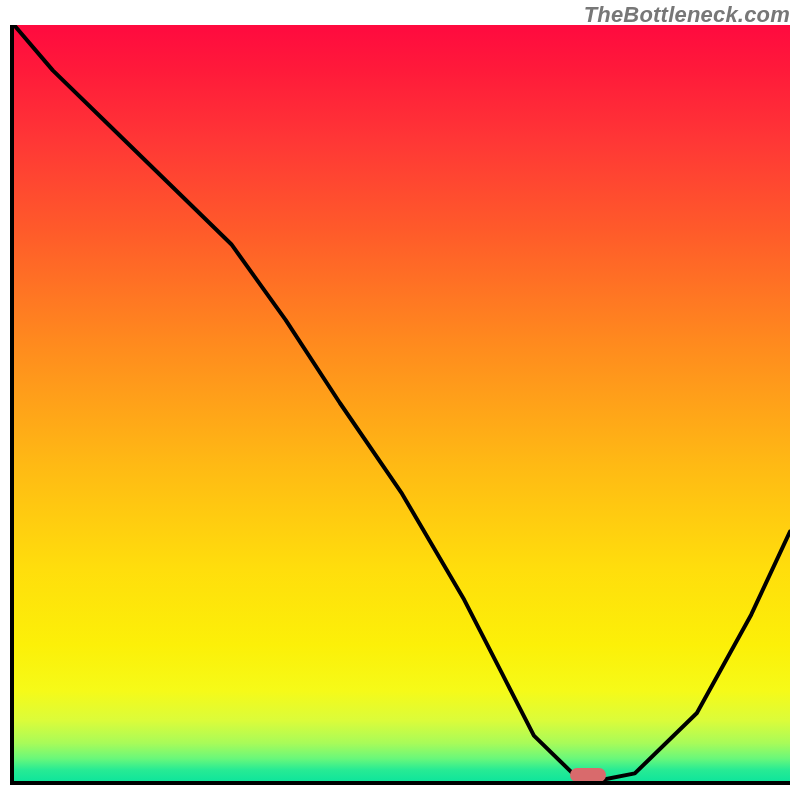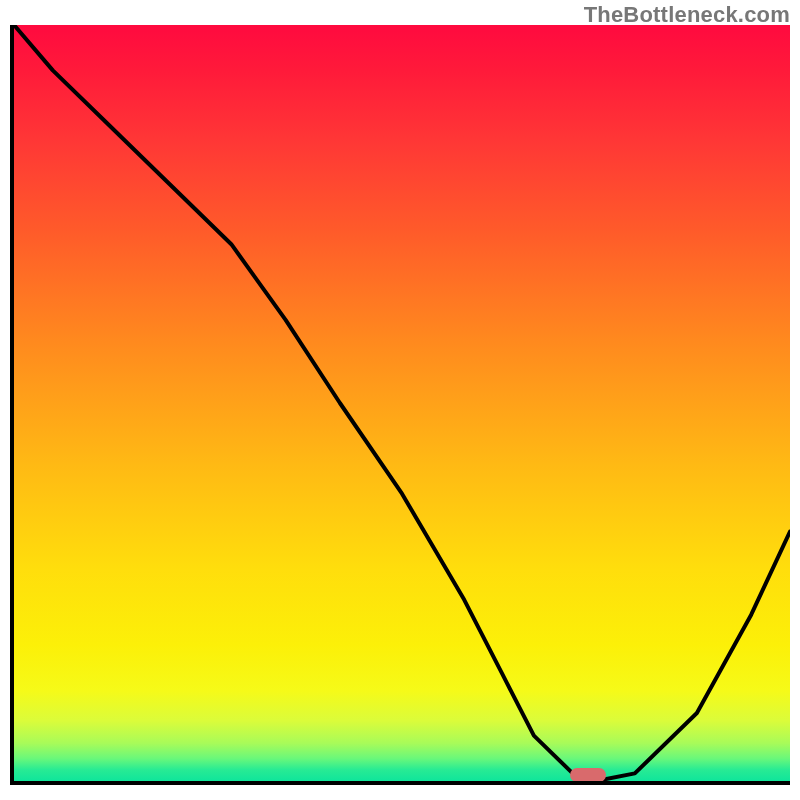--- a/index.html
+++ b/index.html
@@ -71,20 +71,21 @@
     transform: translate(-50%, -50%);
   }
   .watermark {
     position: absolute;
     top: 2px;
     right: 10px;
     font-size: 22px;
     font-weight: 600;
     color: #777;
     letter-spacing: 0.2px;
+    font-style: italic;
   }
 </style>
 </head>
 <body>
 
 <div class="stage">
   <div class="watermark">TheBottleneck.com</div>
 
   <div class="plot-area">
     <div class="gradient"></div>

